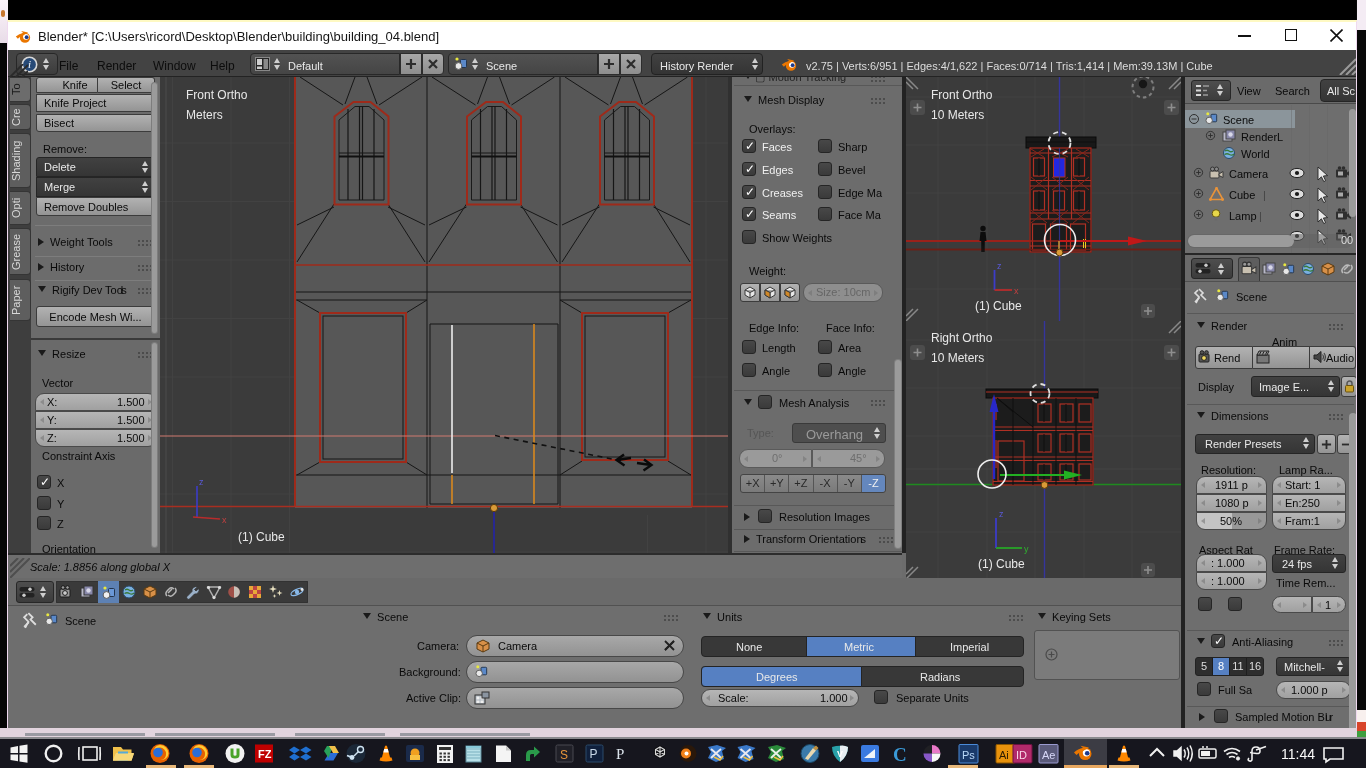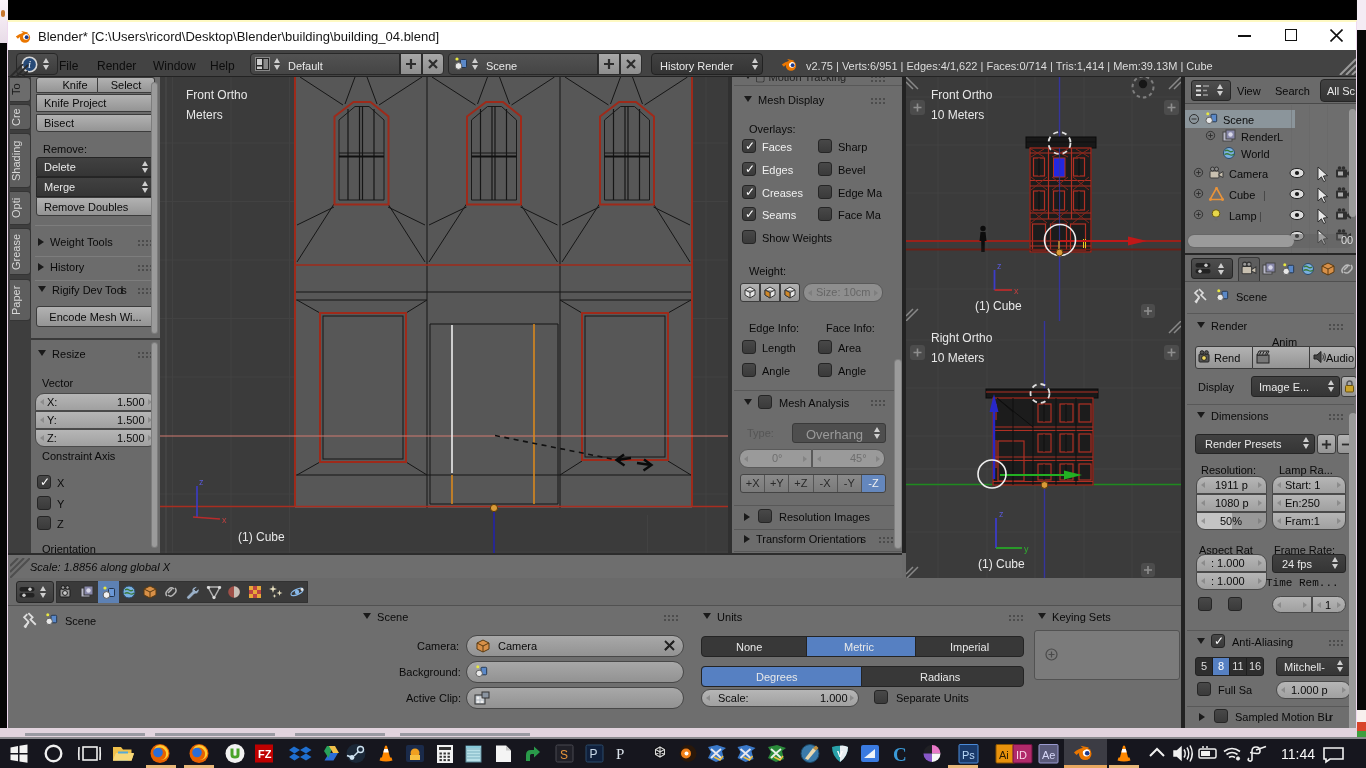--- a/index.html
+++ b/index.html
@@ -763,21 +763,21 @@
           <div class="lbl" style="left:100px;top:233px;">Fram:1</div>
           <div class="lbl" style="left:14px;top:262px;">Aspect Rat</div>
           <div class="lbl" style="left:89px;top:262px;">Frame Rate:</div>
           <div class="slider" style="left:11px;top:272px;width:71px;height:18px;border-radius:9px 9px 0 0;"></div>
           <div class="lbl" style="left:26px;top:275px;">: 1.000</div>
           <div class="slider" style="left:11px;top:290px;width:71px;height:18px;border-radius:0 0 9px 9px;"></div>
           <div class="lbl" style="left:26px;top:293px;">: 1.000</div>
           <div class="dbtn" style="left:87px;top:272px;width:74px;height:19px;"></div>
           <div class="wlbl" style="left:97px;top:276px;">24 fps</div>
           <div class="updn" style="left:147px;top:275px;"></div>
-          <div class="lbl" style="left:81px;top:295px;font-family:Liberation Mono, monospace;">Time Rem...</div>
+          <div class="lbl" style="left:91px;top:295px;">Time Rem...</div>
           <div class="chk" style="left:13px;top:315px;"></div>
           <div class="chk" style="left:43px;top:315px;"></div>
           <div class="slider" style="left:87px;top:314px;width:40px;height:17px;border-radius:9px 0 0 9px;"></div>
           <div class="slider" style="left:127px;top:314px;width:34px;height:17px;border-radius:0 9px 9px 0;"></div>
           <div class="lbl" style="left:140px;top:317px;">1</div>
           <div class="abs" style="left:2px;top:348px;width:167px;height:1px;background:#585858;"></div>
           <div class="lbl" style="left:12px;top:354px;"><span class="tri-d" style="margin-bottom:2px;"></span>&nbsp;</div>
           <div class="chk on" style="left:26px;top:352px;"></div>
           <div class="lbl" style="left:47px;top:354px;">Anti-Aliasing</div>
           <div class="grip" style="left:143px;top:357px;"></div>

